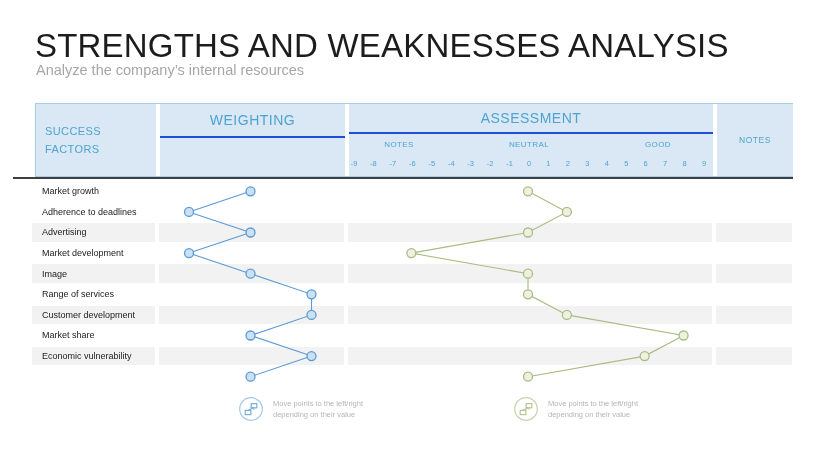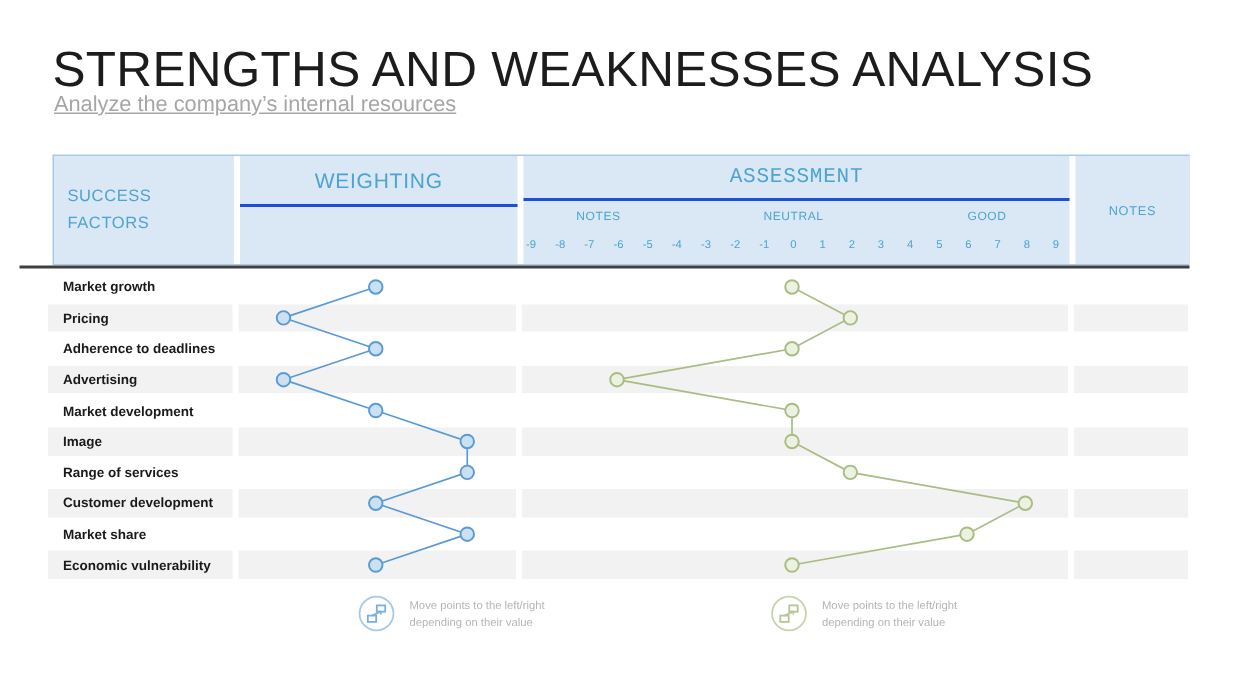--- a/index.html
+++ b/index.html
@@ -1,49 +1,49 @@
 <!DOCTYPE html>
 <html style="--header-bg: #D9E8F4; --header-text: #4FA3D1; --table-border: #A9CCE4; --row-alt: #F2F2F2; --blue: #5B9BD5; --blue-fill: #CBE0F1; --green: #A9BC81; --green-fill: #EDF1E2; --dark-line: #3F3F3F; --title-text: #1C1C1C; --subtitle-text: #A6A6A6; --legend-text: #B5B5B5;"><head>
 <meta charset="utf-8">
 <style>
   html,body{margin:0;padding:0;background:#fff;}
   .slide{position:relative;width:829px;height:466px;background:#fff;overflow:hidden;
          font-family:"Liberation Sans", sans-serif;}
   .title{position:absolute;left:35px;top:27px;font-size:33px;letter-spacing:.2px;
          color:var(--title-text);}
-  .subtitle{position:absolute;left:36px;top:62px;font-size:14.5px;color:var(--subtitle-text);text-decoration:underline;}
+  .subtitle{position:absolute;left:36px;top:62px;font-size:14.5px;color:var(--subtitle-text);}
 
   .table{position:absolute;left:35px;top:103px;width:758px;height:284px;}
   .thead{position:absolute;left:0;top:0;width:758px;height:73.5px;box-sizing:border-box;
          border:1px solid var(--table-border);color:var(--header-text);}
   .hcell{position:absolute;top:0;height:100%;background:var(--header-bg);box-sizing:border-box;}
   .hcell.sf{left:0;width:120px;display:flex;align-items:center;}
   .hcell.sf span{display:block;width:62px;padding-left:9px;font-size:11px;letter-spacing:.4px;line-height:1.65;}
   .hcell.wt{left:124px;width:185px;}
   .hcell.as{left:313px;width:364px;}
   .hcell.nt{left:681px;width:76px;display:flex;align-items:center;justify-content:center;
             font-size:8.5px;letter-spacing:.5px;}
   .h-top{height:32px;border-bottom:2px solid #1d4ed8;display:flex;align-items:center;justify-content:center;
          font-size:14px;letter-spacing:.5px;}
-  .hcell.as .h-top{height:28px;font-family:Liberation Mono, monospace;}
+  .hcell.as .h-top{height:28px;}
   .h-sub{position:relative;height:37px;}
   .h-sub .sublab, .h-bands .bandlab{position:absolute;top:50%;transform:translate(-50%,-50%);
          font-size:8px;letter-spacing:.4px;white-space:nowrap;}
   .h-bands{position:relative;height:20px;}
   .h-scale{position:relative;height:21px;}
   .h-scale .ticklab{position:absolute;top:45%;transform:translate(-50%,-50%);font-size:7.5px;white-space:nowrap;}
 
   .dark-line{position:absolute;left:-22px;top:73.5px;width:780px;height:2.5px;background:var(--dark-line);}
 
   .tbody{position:absolute;left:0;top:78px;width:758px;height:206px;}
   .row{position:relative;height:20.6px;}
   .cell{position:absolute;top:1px;bottom:1px;}
   .row.alt .cell{background:var(--row-alt);}
   .cell.c-sf{left:-3px;width:123px;display:flex;align-items:center;}
-  .cell.c-sf span{padding-left:10px;font-size:9px;font-weight:bold;color:#1a1a1a;white-space:nowrap;}
+  .cell.c-sf span{padding-left:10px;font-size:9px;font-weight:normal;color:#1a1a1a;white-space:nowrap;}
   .cell.c-wt{left:124px;width:185px;}
   .cell.c-as{left:313px;width:364px;}
   .cell.c-nt{left:681px;width:76px;}
 
   .overlay{position:absolute;left:0;top:78px;width:758px;height:206px;overflow:visible;}
   .ln-blue{fill:none;stroke:var(--blue);stroke-width:1.1;}
   .ln-green{fill:none;stroke:var(--green);stroke-width:1.1;}
   .pt-blue{fill:var(--blue-fill);stroke:var(--blue);stroke-width:1.3;cursor:pointer;}
   .pt-green{fill:var(--green-fill);stroke:var(--green);stroke-width:1.3;cursor:pointer;}
 
@@ -106,28 +106,20 @@
     <div class="tbody">
   <div class="row">
     <div class="cell c-sf">
       <span>Market growth</span>
     </div>
     <div class="cell c-wt"></div>
     <div class="cell c-as"></div>
     <div class="cell c-nt"></div>
   </div>
 
-  <div class="row alt">
-    <div class="cell c-sf">
-      <span>Pricing</span>
-    </div>
-    <div class="cell c-wt"></div>
-    <div class="cell c-as"></div>
-    <div class="cell c-nt"></div>
-  </div>
 
   <div class="row">
     <div class="cell c-sf">
       <span>Adherence to deadlines</span>
     </div>
     <div class="cell c-wt"></div>
     <div class="cell c-as"></div>
     <div class="cell c-nt"></div>
   </div>
 

